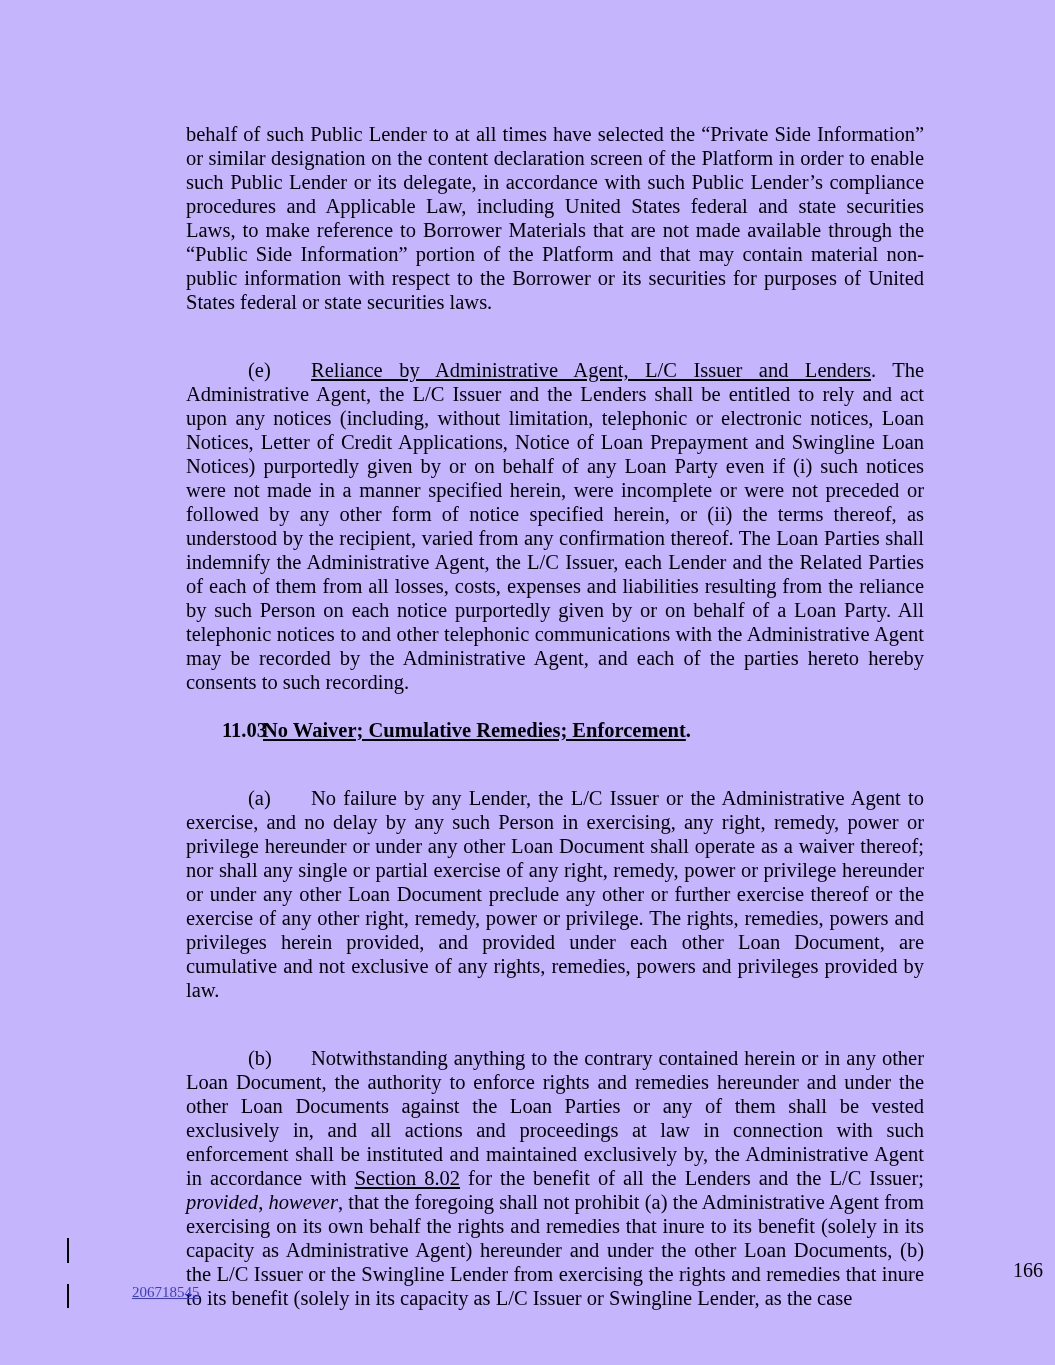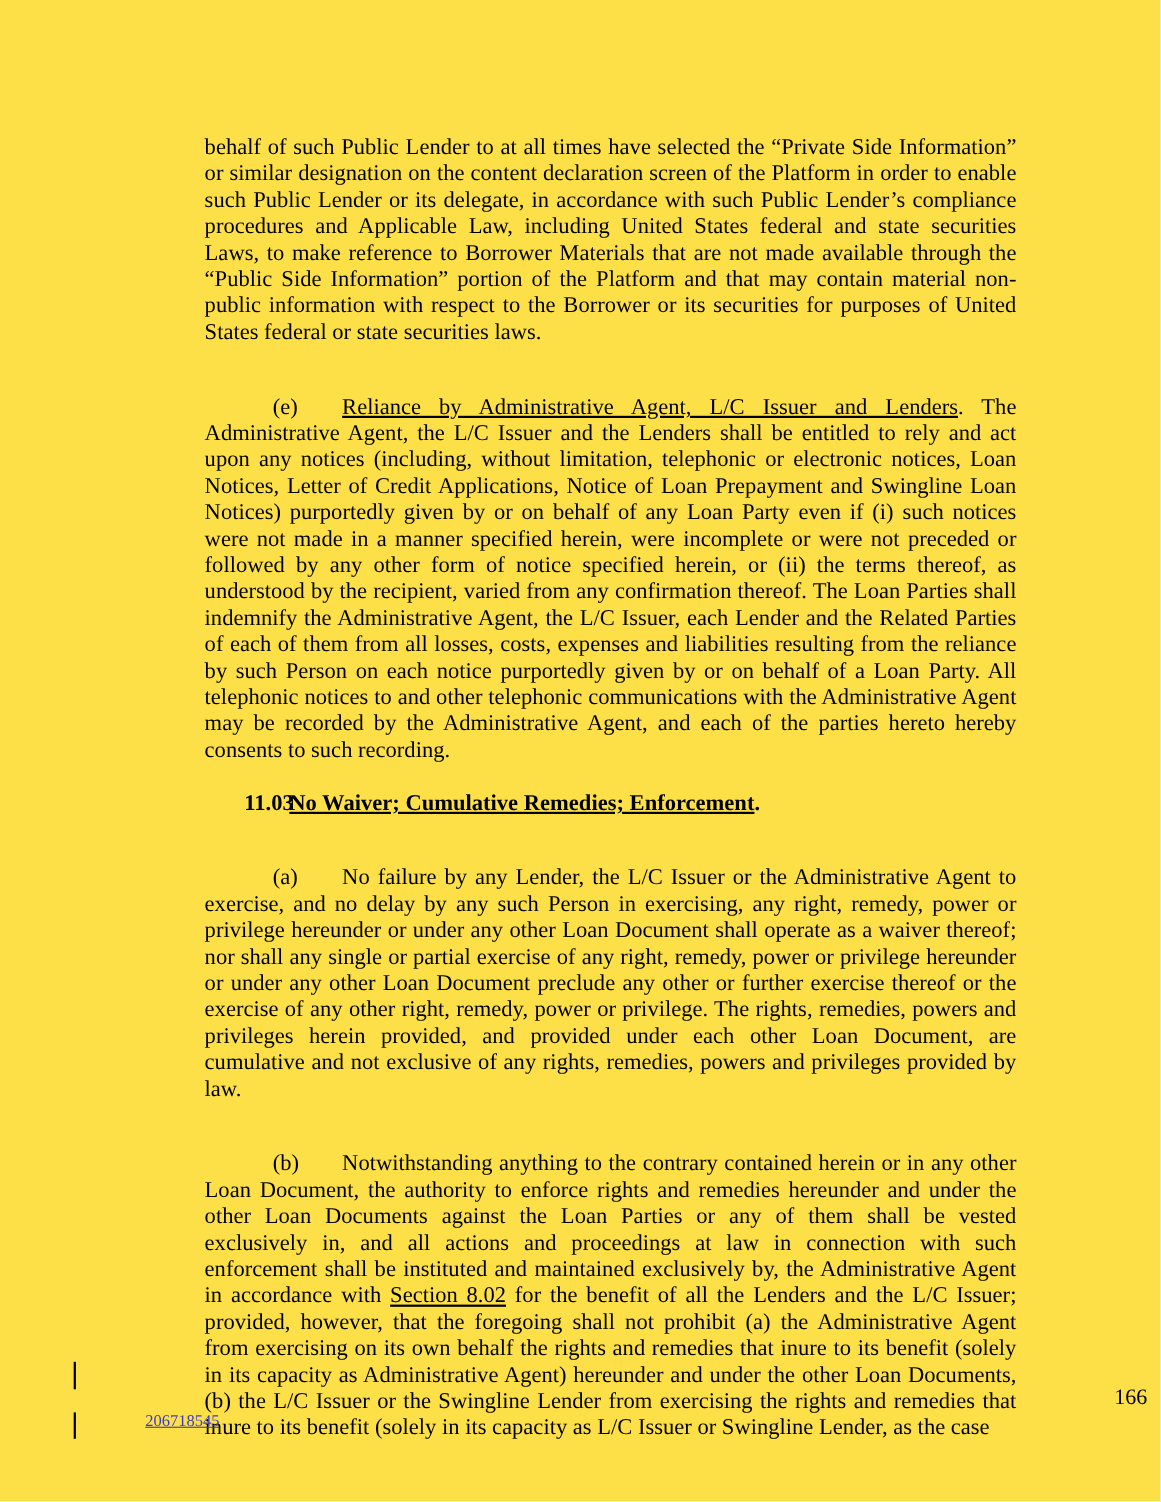--- a/index.html
+++ b/index.html
@@ -4,21 +4,21 @@
 <style>
   html, body {
     margin: 0;
     padding: 0;
     background: #ffffff;
   }
   .page {
     position: relative;
     width: 1055px;
     height: 1365px;
-    background: #fde047;
+    background: #c4b5fd;
     font-family: "Liberation Serif", serif;
     color: #000000;
     overflow: hidden;
   }
   .content {
     position: absolute;
     left: 186px;
     top: 122px;
     width: 738px;
   }
@@ -46,20 +46,21 @@
   }
   .heading .num {
     display: inline-block;
     width: 41px;
     margin-left: 36px;
   }
   .underline {
     text-decoration: underline;
   }
   .italic {
+    font-style: italic;
   }
   .change-bar {
     position: absolute;
     left: 67px;
     width: 2px;
     background: #000000;
   }
   .bar-1 { top: 1238px; height: 25px; }
   .bar-2 { top: 1284px; height: 24px; }
   .page-number {

